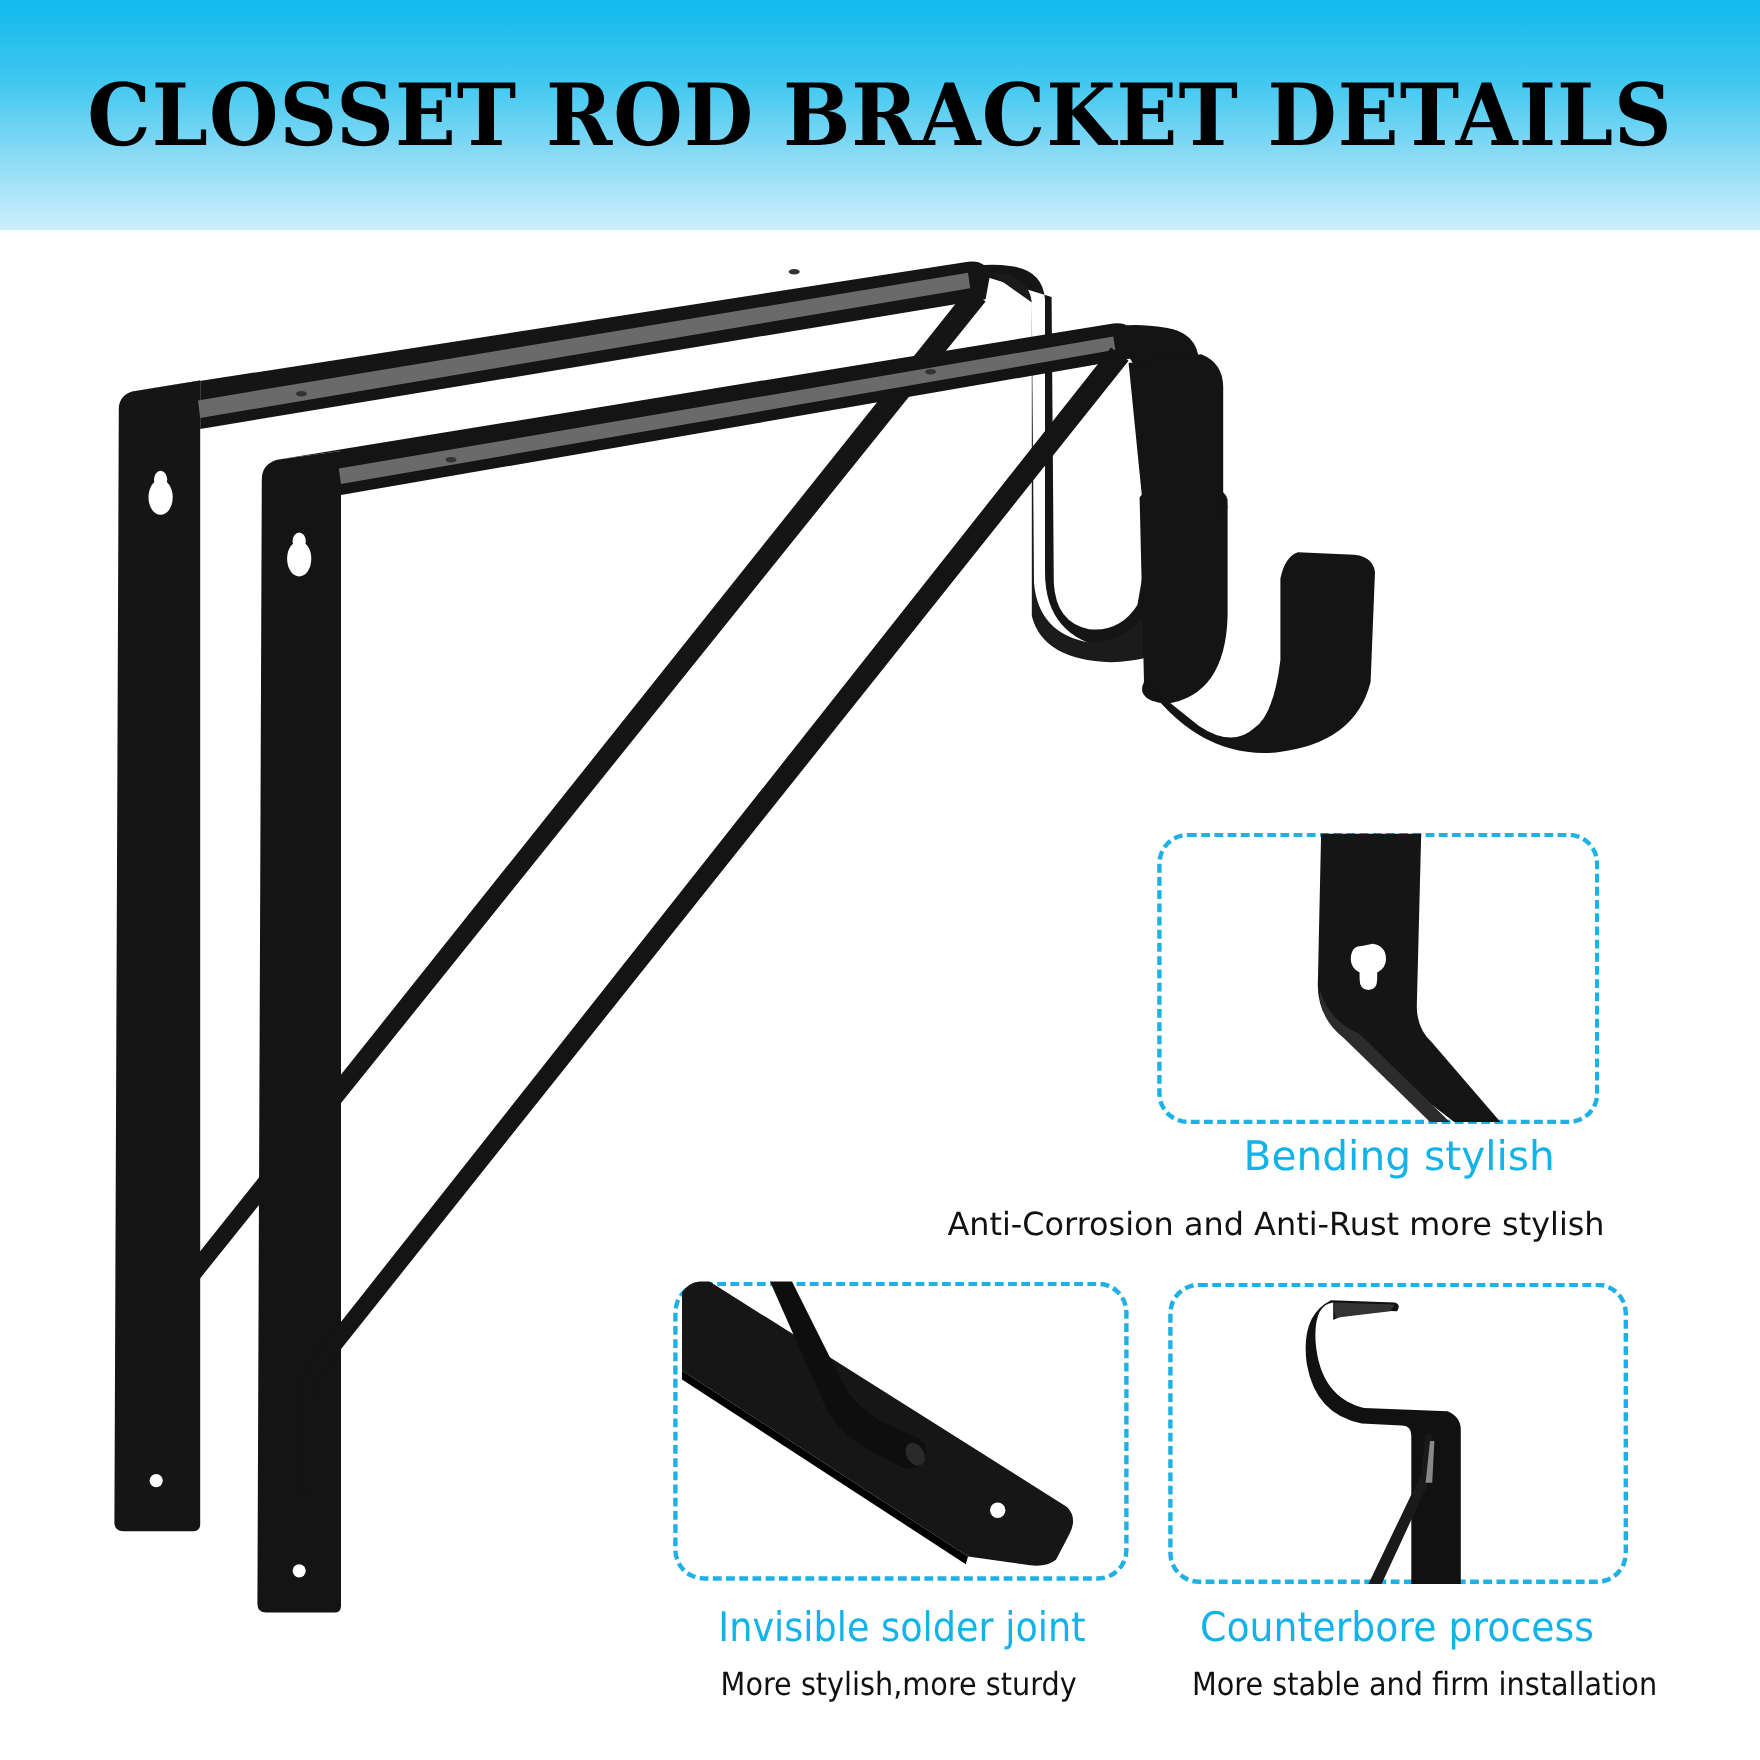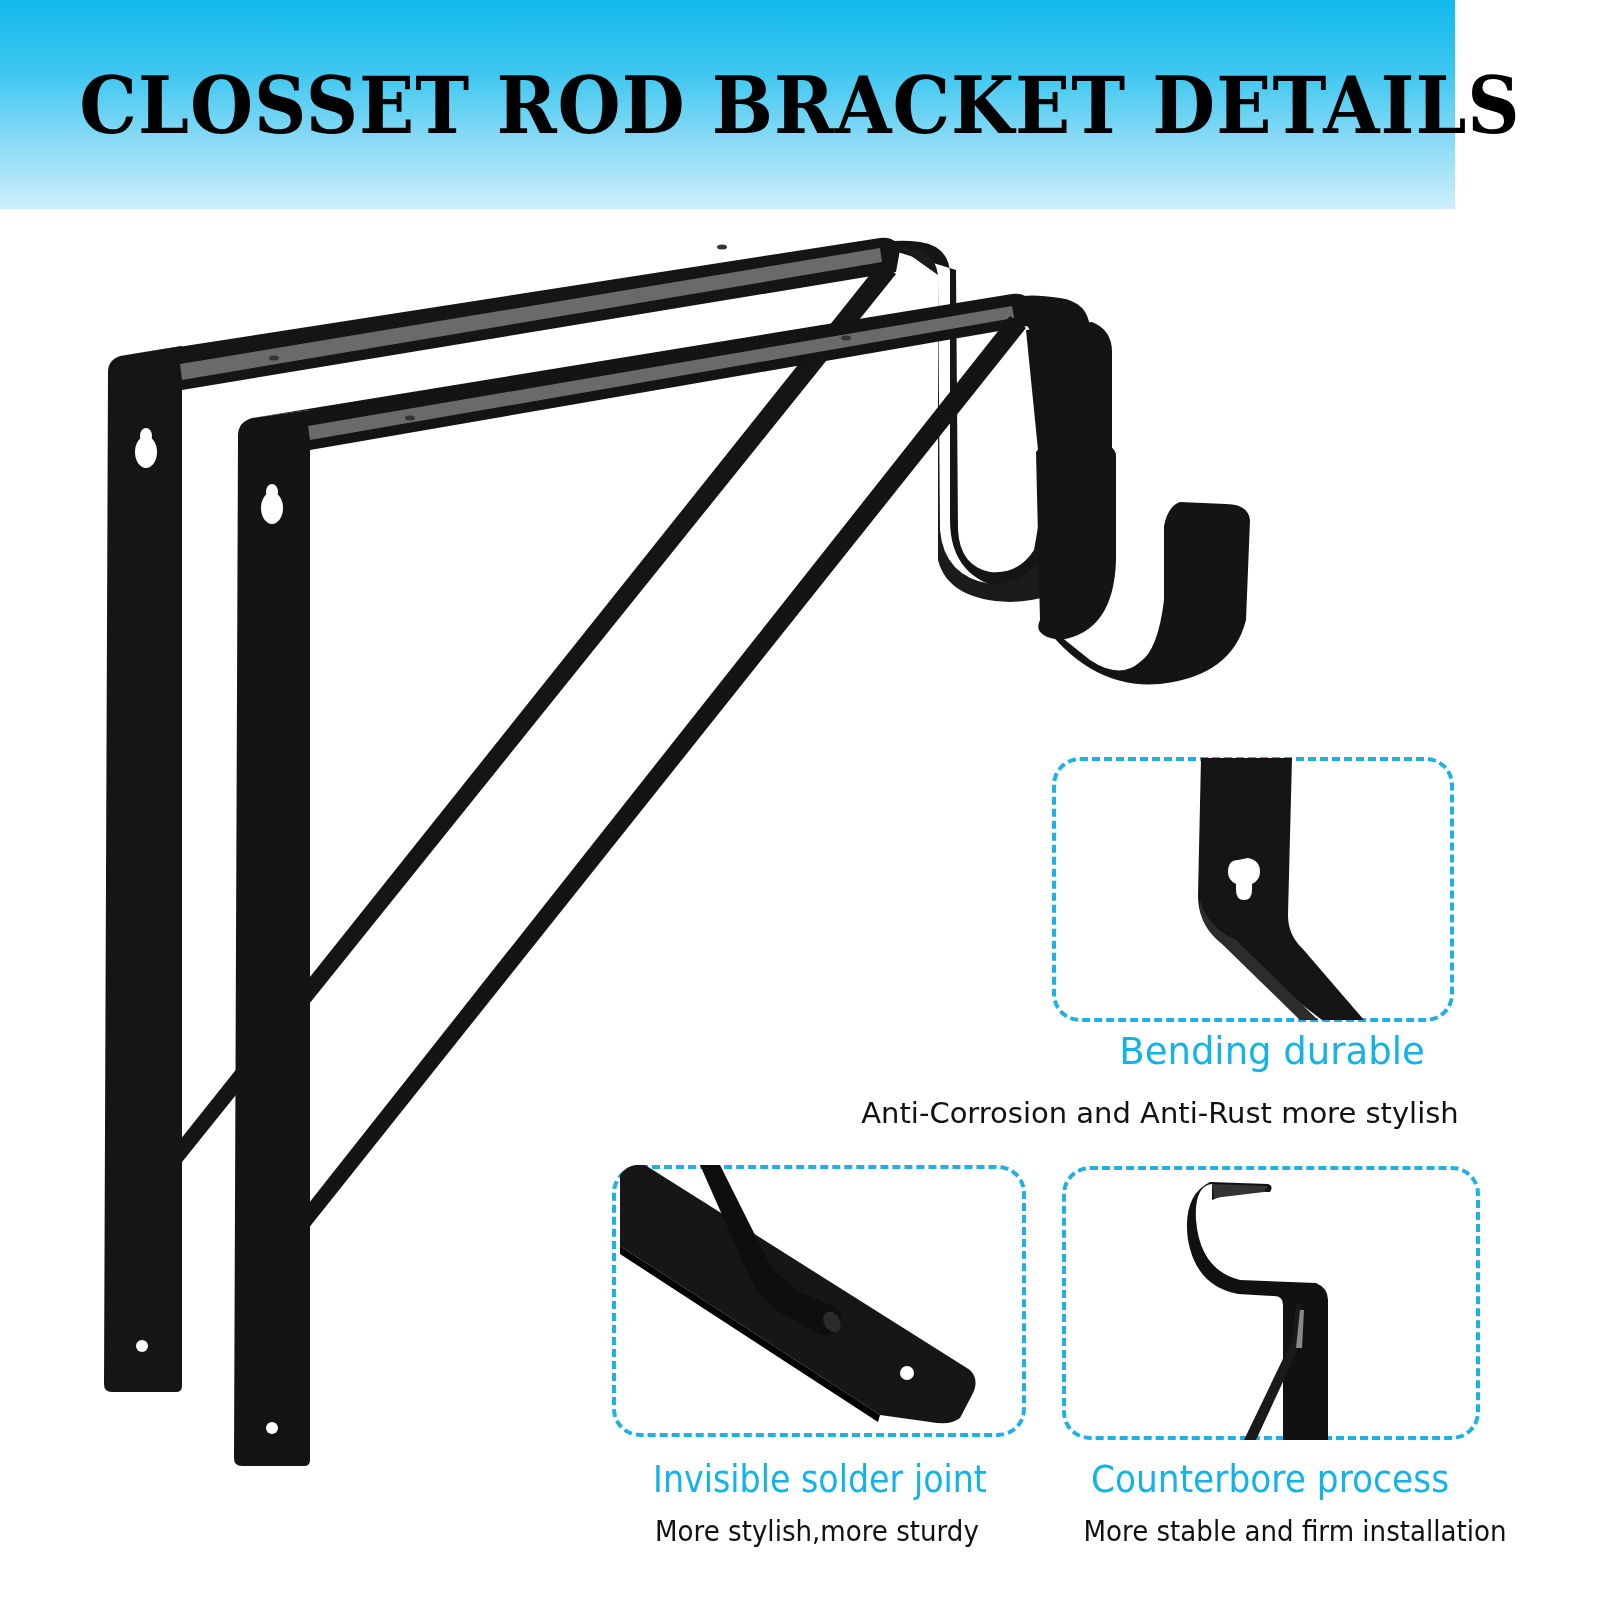--- a/index.html
+++ b/index.html
@@ -1,17 +1,17 @@
 <!DOCTYPE html>
 <html><head>
 <meta charset="utf-8">
 <style>
   html, body { margin:0; padding:0; }
   body { width:1600px; height:1600px; position:relative; background:#ffffff; overflow:hidden; font-family:"DejaVu Sans", sans-serif; }
-  .banner { position:absolute; left:0; top:0; width:1455px; height:209px;
+  .banner { position:absolute; left:0; top:0; width:1600px; height:209px;
     background:linear-gradient(to bottom, #12b9ec 0%, #3fc7f0 35%, #8fdcf6 70%, #cdeffa 100%); }
   .banner-title { position:absolute; left:0; top:56px; width:1600px; text-align:center;
     font-family:"DejaVu Serif", serif; font-weight:bold; font-size:78px; letter-spacing:1px;
     color:#000; transform:scaleX(0.93); transform-origin:center; line-height:100px; }
   svg.art { position:absolute; left:0; top:0; }
   .box { position:absolute; border:4px dashed #1fb1e4; border-radius:28px; box-sizing:border-box; }
   .cap-blue { position:absolute; color:#13b3ea; font-size:37px; font-family:"DejaVu Sans", sans-serif; text-align:center; white-space:nowrap; }
   .cap-black { position:absolute; color:#111; font-size:29px; font-family:"DejaVu Sans", sans-serif; text-align:center; white-space:nowrap; }
 </style>
 </head>
@@ -67,21 +67,21 @@
     <path d="M1026,330 L1092,322 Q1112,330 1112,352 L1112,470 L1040,470 Z" fill="#141414"></path>
   </g>
 </svg>
 
 <div class="box" style="left:1052px; top:757px; width:402px; height:265px;"></div>
 <svg class="art" width="1600" height="1600" viewBox="0 0 1600 1600" style="pointer-events:none;">
   <path d="M1201,758 L1292,758 L1288,915 Q1288,935 1302,948 L1364,1020 L1322,1020 L1218,940 Q1198,922 1198,896 Z" fill="#151515"></path>
   <path d="M1200,900 Q1208,928 1236,940 L1318,1020 L1300,1020 L1222,944 Q1204,930 1200,910 Z" fill="#2c2c2c"></path>
   <path d="M1238,860 Q1228,860 1228,872 Q1228,880 1236,884 L1236,890 Q1236,900 1244,900 Q1252,900 1252,890 L1252,884 Q1260,880 1260,872 Q1260,860 1248,858 Z" fill="#ffffff"></path>
 </svg>
-<div class="cap-blue" style="left:1052px; top:1030px; width:440px;">Bending durable</div>
+<div class="cap-blue" style="left:1052px; top:1030px; width:440px;">Bending stylish</div>
 <div class="cap-black" style="left:820px; top:1096px; width:680px;">Anti-Corrosion and Anti-Rust more stylish</div>
 
 <div class="box" style="left:612px; top:1165px; width:414px; height:272px;"></div>
 <svg class="art" width="1600" height="1600" viewBox="0 0 1600 1600" style="pointer-events:none;">
   <path d="M620,1175 Q626,1166 636,1165 L645,1165 L970,1370 Q980,1380 972,1395 L960,1418 Q950,1426 930,1422 L880,1415 L620,1246 Z" fill="#161616"></path>
   <path d="M620,1246 L880,1415 L878,1422 L620,1254 Z" fill="#000"></path>
   <circle cx="907" cy="1373" r="7" fill="#ffffff"></circle>
   <path d="M700,1165 L720,1165 L770,1265 Q782,1280 800,1292 L836,1308 Q846,1316 838,1330 Q830,1338 820,1334 L786,1316 Q760,1300 750,1278 Z" fill="#0e0e0e"></path>
   <ellipse cx="832" cy="1322" rx="8" ry="11" fill="#2a2a2a" transform="rotate(-30 832 1322)"></ellipse>
 </svg>

